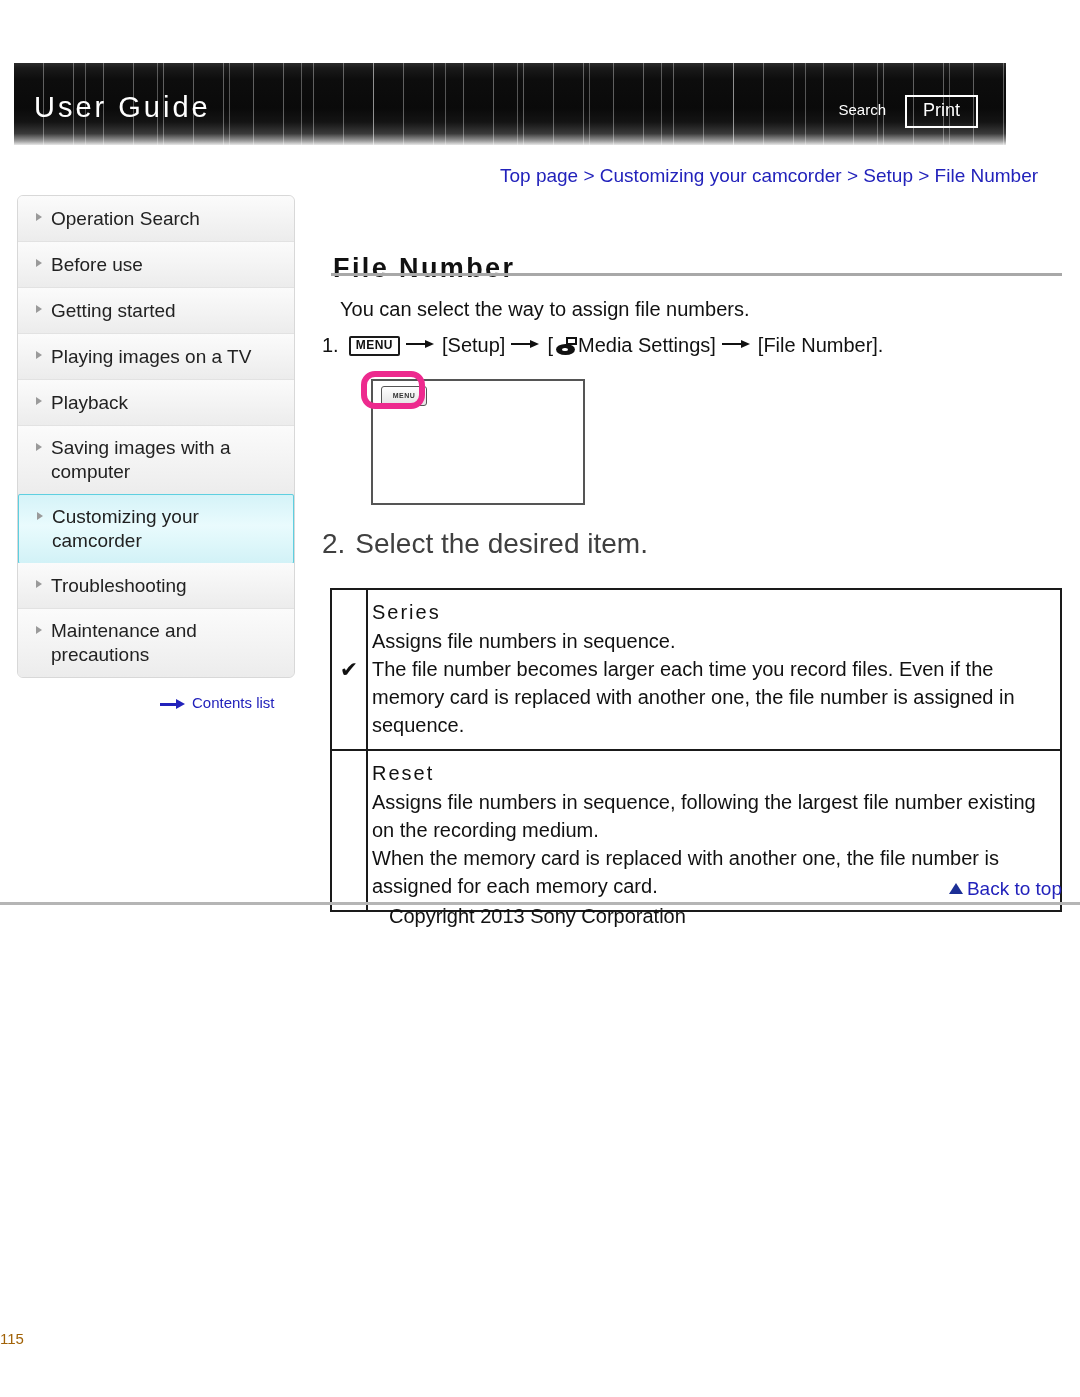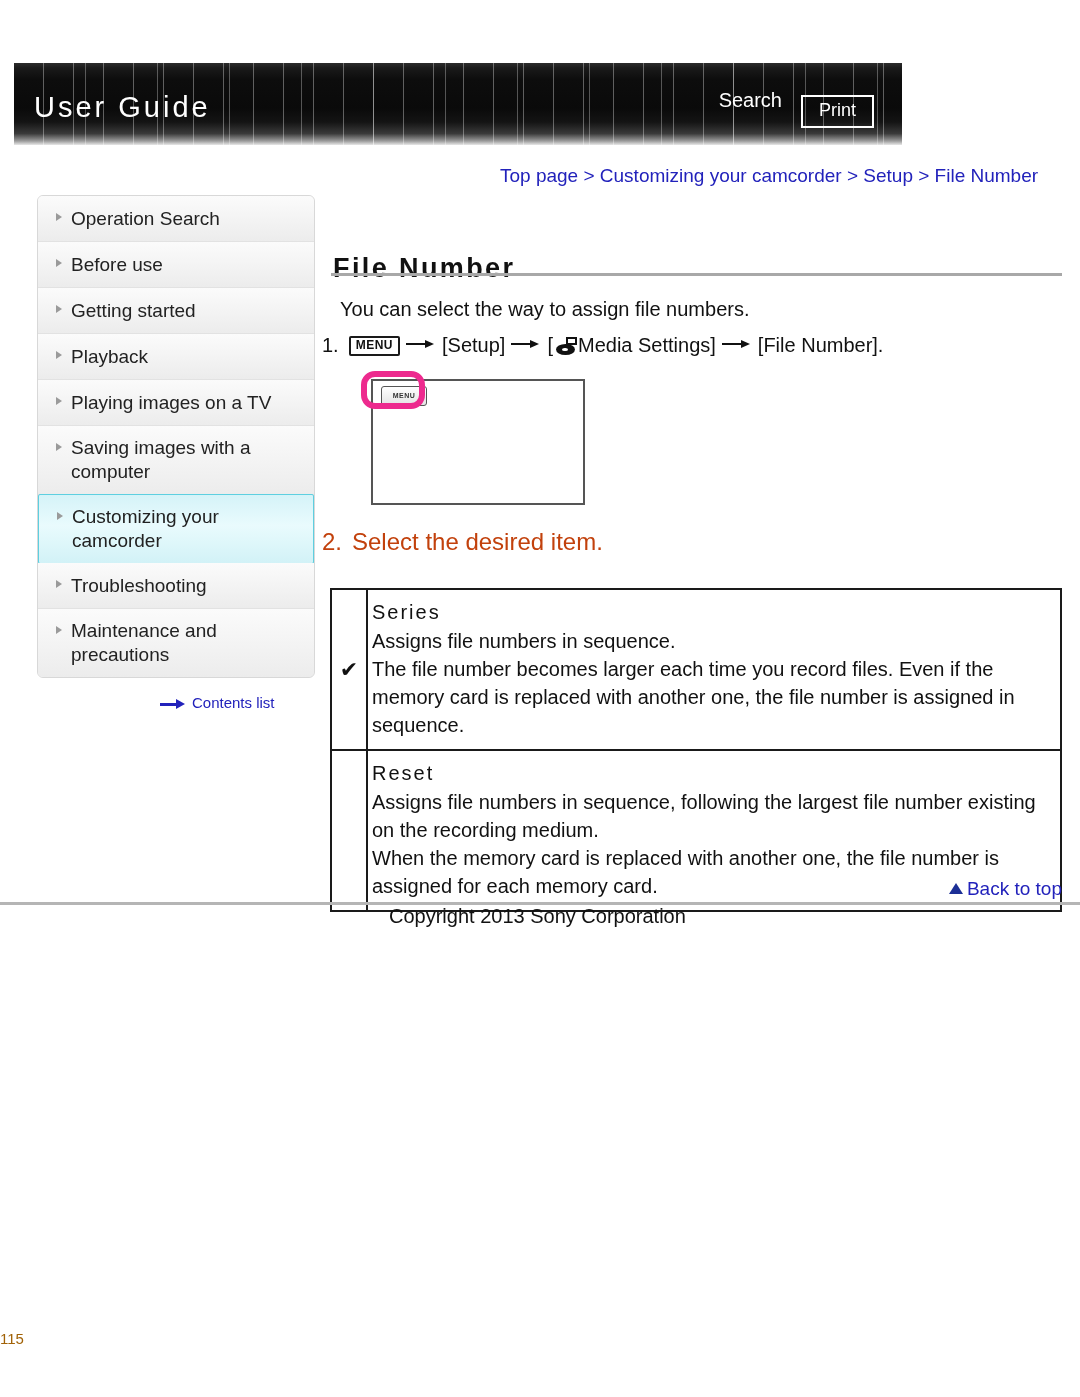--- a/index.html
+++ b/index.html
@@ -14,21 +14,21 @@
     font-family: "Liberation Sans", sans-serif;
     color: #000000;
     overflow: hidden;
   }
 
   
   #header-banner {
     position: absolute;
     left: 14px;
     top: 63px;
-    width: 888px;
+    width: 992px;
     height: 82px;
     background:
       linear-gradient(to bottom,
         #2c2c2c 0%,
         #1a1a1a 6%,
         #0d0d0d 20%,
         #0a0a0a 55%,
         #141414 72%,
         #3a3a3a 86%,
         #9a9a9a 95%,
@@ -63,23 +63,23 @@
     top: 28px;
     color: #ffffff;
     font-size: 29px;
     letter-spacing: 3.0px;
     font-weight: 400;
     white-space: nowrap;
   }
   #search-button {
     position: absolute;
     right: 120px;
-    top: 26px;
+    top: 38px;
     color: #ffffff;
-    font-size: 20px;
+    font-size: 15px;
     white-space: nowrap;
     cursor: pointer;
   }
   #print-button {
     position: absolute;
     right: 28px;
     top: 32px;
     color: #ffffff;
     font-size: 18px;
     padding: 3px 16px 5px 16px;
@@ -92,21 +92,20 @@
   
   #sidebar {
     position: absolute;
     left: 17px;
     top: 195px;
     width: 276px;
     border: 1px solid #d8d8d8;
     border-radius: 6px;
     background: linear-gradient(to right, #f7f7f7 0%, #f2f2f2 55%, #e9e9e9 100%);
     overflow: hidden;
-    margin-left: 20px;
   }
   .nav-item {
     position: relative;
     padding: 10px 10px 10px 12px;
     border-bottom: 1px solid #e2e2e2;
     font-size: 19px;
     color: #222222;
     line-height: 24px;
     background: linear-gradient(to bottom, #fbfbfb 0%, #f4f4f4 48%, #ececec 100%);
     cursor: pointer;
@@ -324,22 +323,22 @@
     border: 6px solid #ed2a8e;
     border-radius: 14px;
     box-sizing: border-box;
     pointer-events: none;
   }
 
   #step2 {
     position: absolute;
     left: 322px;
     top: 528px;
-    font-size: 24px;
-    color: #c2410c;
+    font-size: 28px;
+    color: #404040;
     white-space: nowrap;
   }
   #step2 .step-num { margin-right: 10px; }
 
   
   #option-table {
     position: absolute;
     left: 330px;
     top: 588px;
     width: 732px;
@@ -435,24 +434,24 @@
   <div class="nav-item">
     <span class="bullet"></span><span class="nav-label">Operation Search</span>
   </div>
   <div class="nav-item">
     <span class="bullet"></span><span class="nav-label">Before use</span>
   </div>
   <div class="nav-item">
     <span class="bullet"></span><span class="nav-label">Getting started</span>
   </div>
   <div class="nav-item">
+    <span class="bullet"></span><span class="nav-label">Playing images on a TV</span>
+  </div>
+  <div class="nav-item">
     <span class="bullet"></span><span class="nav-label">Playback</span>
-  </div>
-  <div class="nav-item">
-    <span class="bullet"></span><span class="nav-label">Playing images on a TV</span>
   </div>
   <div class="nav-item two-line">
     <span class="bullet"></span><span class="nav-label">Saving images with a computer</span>
   </div>
   <div class="nav-item two-line active">
     <span class="bullet"></span><span class="nav-label">Customizing your camcorder</span>
   </div>
   <div class="nav-item">
     <span class="bullet"></span><span class="nav-label">Troubleshooting</span>
   </div>

